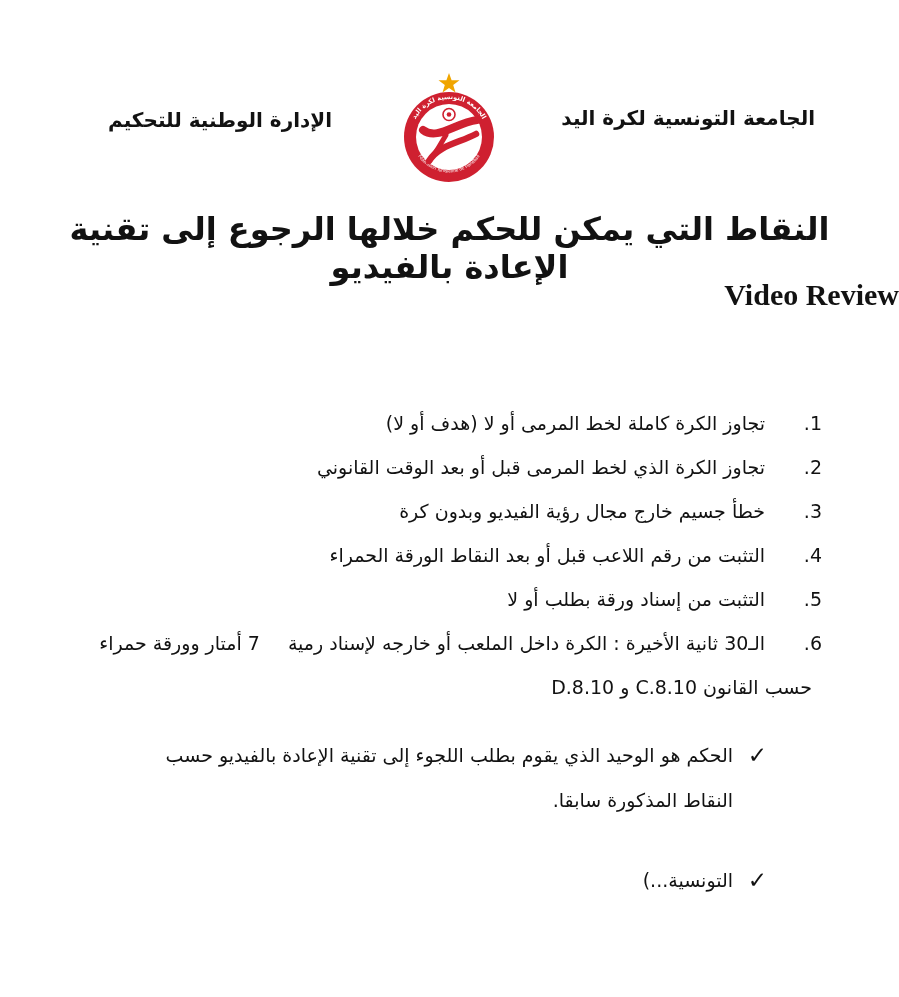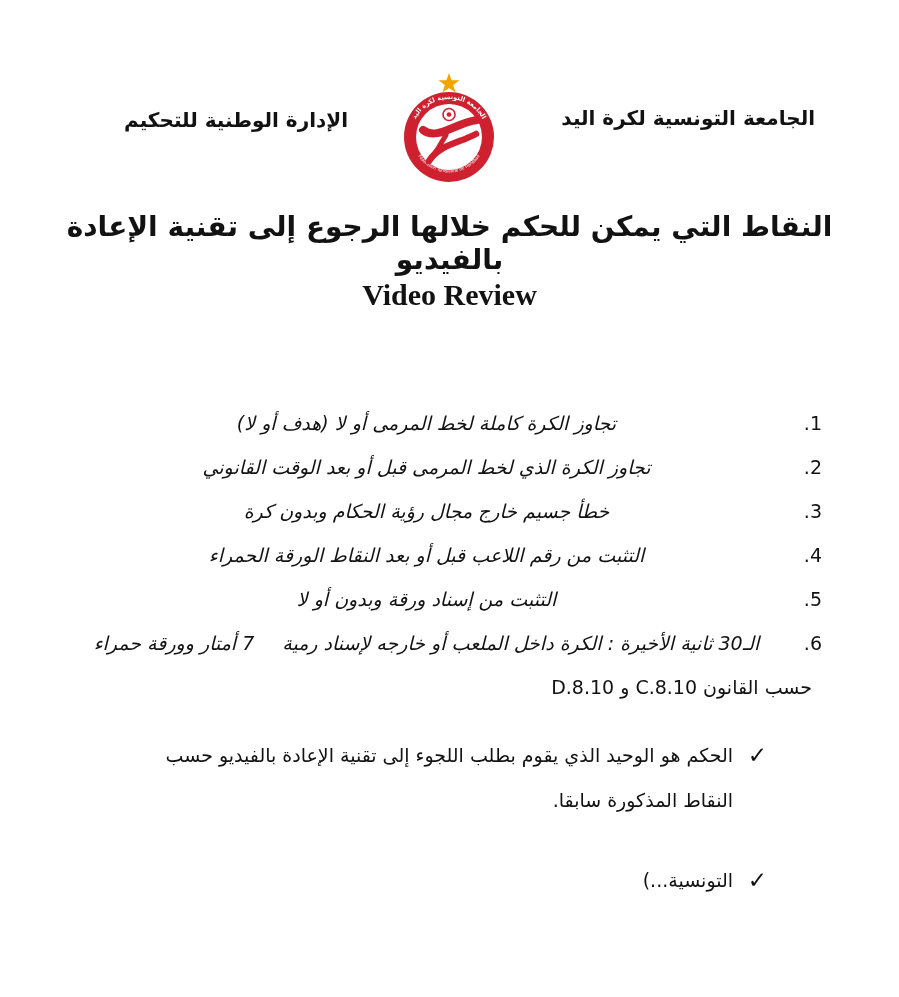--- a/index.html
+++ b/index.html
@@ -15,44 +15,44 @@
   }
 
   
   .header { position:absolute; top:70px; left:0; right:0; height:125px; }
   .header-right {
     position:absolute; right:84px; top:36px;
     font-size:20px; font-weight:bold; white-space:nowrap;
   }
   .header-left {
     position:absolute; left:108px; top:38px;
-    font-size:20px; font-weight:bold; white-space:nowrap;margin-left:16px;
+    font-size:20px; font-weight:bold; white-space:nowrap;
   }
   .logo { position:absolute; left:399px; top:2px; width:100px; height:116px; }
 
   
   .title {
     position:absolute; top:210px; left:20px; right:20px;
     text-align:center;
-    font-size:28px; font-weight:bold;
+    font-size:32px; font-weight:bold;
     letter-spacing:0px;
   }
   .subtitle {
     position:absolute; top:278px; left:0; right:0;
-    text-align:center;
+    text-align:right;
     direction:ltr;
     font-family:"Liberation Serif", serif;
     font-size:30px; font-weight:600;
   }
 
   
   .list { position:absolute; top:408px; right:77px; left:88px; }
   .item { display:flex; margin-bottom:14px; font-size:19px; line-height:30px; }
   .num  { width:57px; flex:none; }
-  .text { flex:1; text-align:center;font-style:italic; }
+  .text { flex:1; text-align:right; }
   .spacer { display:inline-block; width:28px; }
   .item-cont {
     font-size:19px; line-height:30px;
     text-align:right; padding-left:2px; padding-right:10px;
     margin-bottom:14px;
   }
 
   
   .notes { position:absolute; top:733px; right:132px; left:115px; }
   .note { display:flex; }
@@ -109,29 +109,29 @@
     <div class="item">
       <span class="num">1.</span>
       <span class="text">تجاوز الكرة كاملة لخط المرمى أو لا (هدف أو لا)</span>
     </div>
     <div class="item">
       <span class="num">2.</span>
       <span class="text">تجاوز الكرة الذي لخط المرمى قبل أو بعد الوقت القانوني</span>
     </div>
     <div class="item">
       <span class="num">3.</span>
-      <span class="text">خطأ جسيم خارج مجال رؤية الحكام وبدون كرة</span>
+      <span class="text">خطأ جسيم خارج مجال رؤية الفيديو وبدون كرة</span>
     </div>
     <div class="item">
       <span class="num">4.</span>
       <span class="text">التثبت من رقم اللاعب قبل أو بعد النقاط الورقة الحمراء</span>
     </div>
     <div class="item">
       <span class="num">5.</span>
-      <span class="text">التثبت من إسناد ورقة وبدون أو لا</span>
+      <span class="text">التثبت من إسناد ورقة بطلب أو لا</span>
     </div>
     <div class="item">
       <span class="num">6.</span>
       <span class="text"><span>الـ30 ثانية الأخيرة : الكرة داخل الملعب أو خارجه لإسناد رمية</span><span class="spacer"></span><span>7 أمتار وورقة حمراء</span></span>
     </div>
     <div class="item-cont">حسب القانون 8.10.C و 8.10.D</div>
   </div>
 
   <div class="notes">
     <div class="note">

